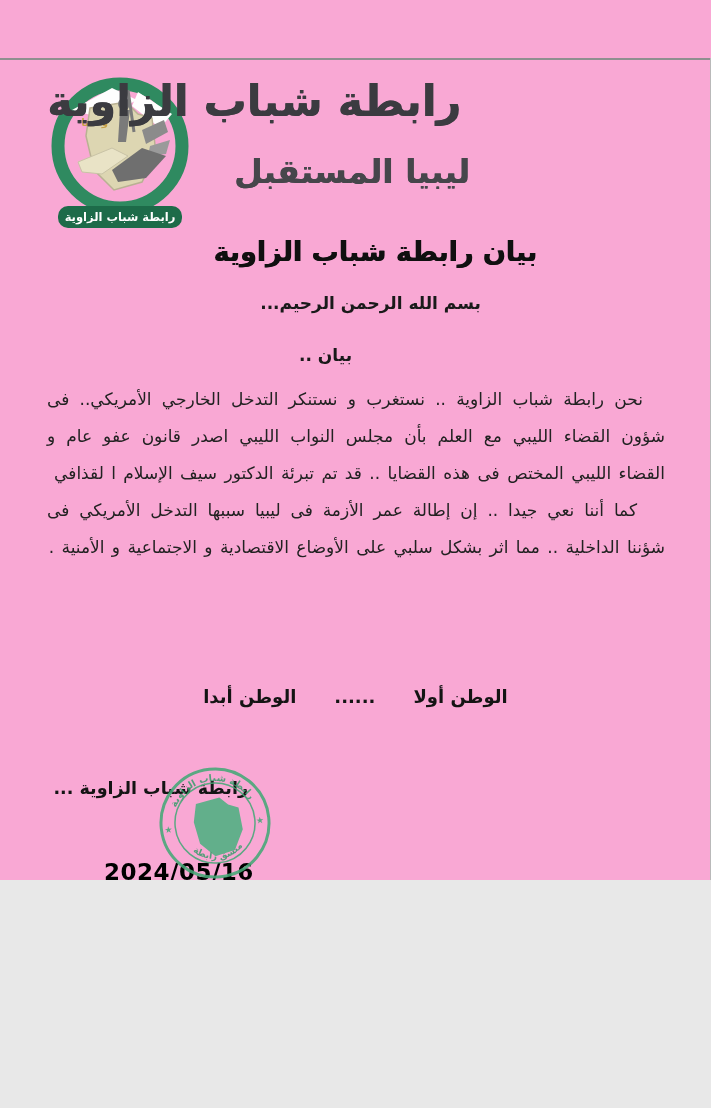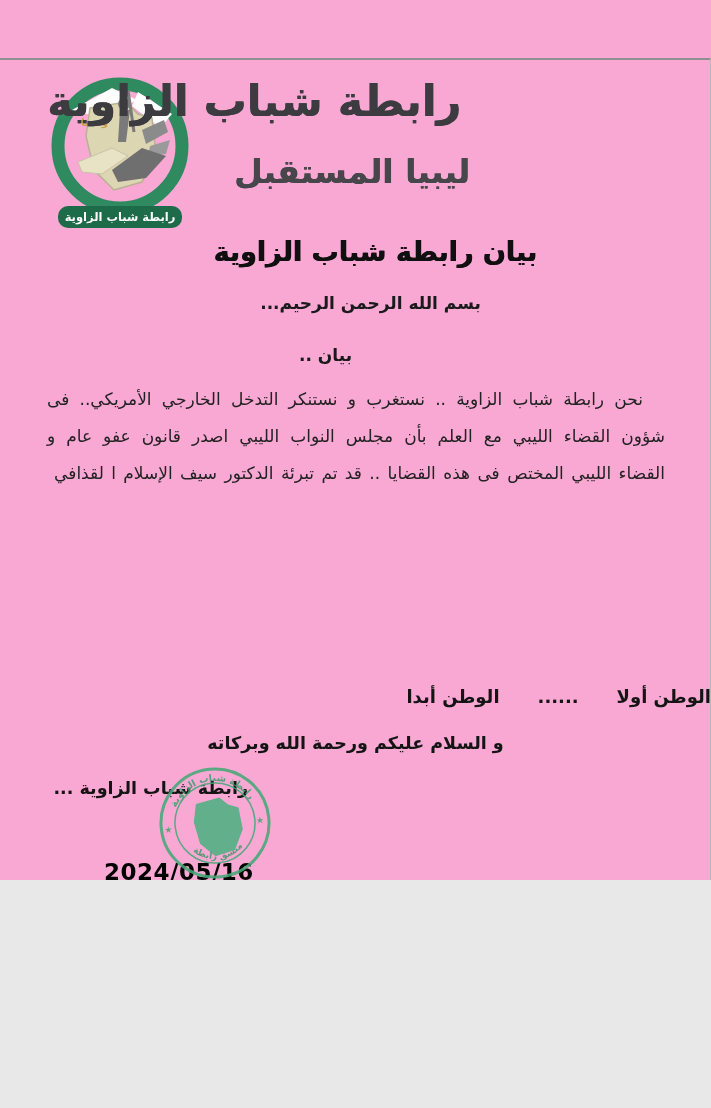--- a/index.html
+++ b/index.html
@@ -62,21 +62,21 @@
     word-spacing: 2px;
     margin-left: 22px;
   }
   .body-block p { text-align: justify; }
   .p1 { text-indent: 22px; }
   .p2 { text-indent: 0; }
   .p3 { text-indent: 28px; }
   .p4 { text-indent: 14px; }
   .motto-line {
     position: absolute; left: 0; top: 686px; width: 711px;
-    direction: rtl; 
+    direction: rtl; text-align: center;
     font-size: 18px; font-weight: bold; color: #141414;
   }
   .motto-line .dots { margin: 0 38px; letter-spacing: 2px; }
   .closing-line {
     position: absolute; left: 0; top: 733px; width: 711px;
     direction: rtl; text-align: center;
     font-size: 17.5px; font-weight: bold; color: #141414;
   }
   .signature-line {
     position: absolute; left: 48px; top: 778px; width: 200px;
@@ -133,27 +133,27 @@
 
   <div class="header-title">رابطة شباب الزاوية</div>
   <div class="header-subtitle">ليبيا المستقبل</div>
 
   <div class="stmt-heading">بيان رابطة شباب الزاوية</div>
   <div class="bismillah">بسم الله الرحمن الرحيم...</div>
   <div class="bayan-label">بيان ..</div>
 
   <div class="body-block">
     <p class="p1">نحن رابطة شباب الزاوية  .. نستغرب و نستنكر التدخل الخارجي الأمريكي.. فى شؤون القضاء الليبي مع العلم  بأن مجلس النواب الليبي اصدر قانون عفو عام  و القضاء الليبي المختص فى هذه القضايا .. قد  تم تبرئة الدكتور سيف الإسلام ا لقذافي</p>
+    <p class="p3">كما أننا نعي جيدا .. إن إطالة عمر الأزمة فى ليبيا سببها التدخل الأمريكي  فى شؤننا الداخلية .. مما اثر بشكل سلبي على الأوضاع الاقتصادية و الاجتماعية و الأمنية  .</p>
   </div>
 
   <div class="motto-line">
     <span>الوطن أولا</span><span class="dots">......</span><span>الوطن أبدا</span>
   </div>
 
-  <div class="closing-line">و السلام عليكم ورحمة الله وبركاته</div>
 
   <div class="signature-line">رابطة شباب الزاوية ...</div>
 
   <div class="date-line">2024/05/16</div>
 
   <div class="stamp-wrap">
     <svg width="118" height="118" viewBox="0 0 118 118">
       <defs>
         <path id="arcTop" d="M 17 59 A 42 42 0 0 1 101 59"></path>
         <path id="arcBottom" d="M 23 59 A 36 36 0 0 0 95 59"></path>

